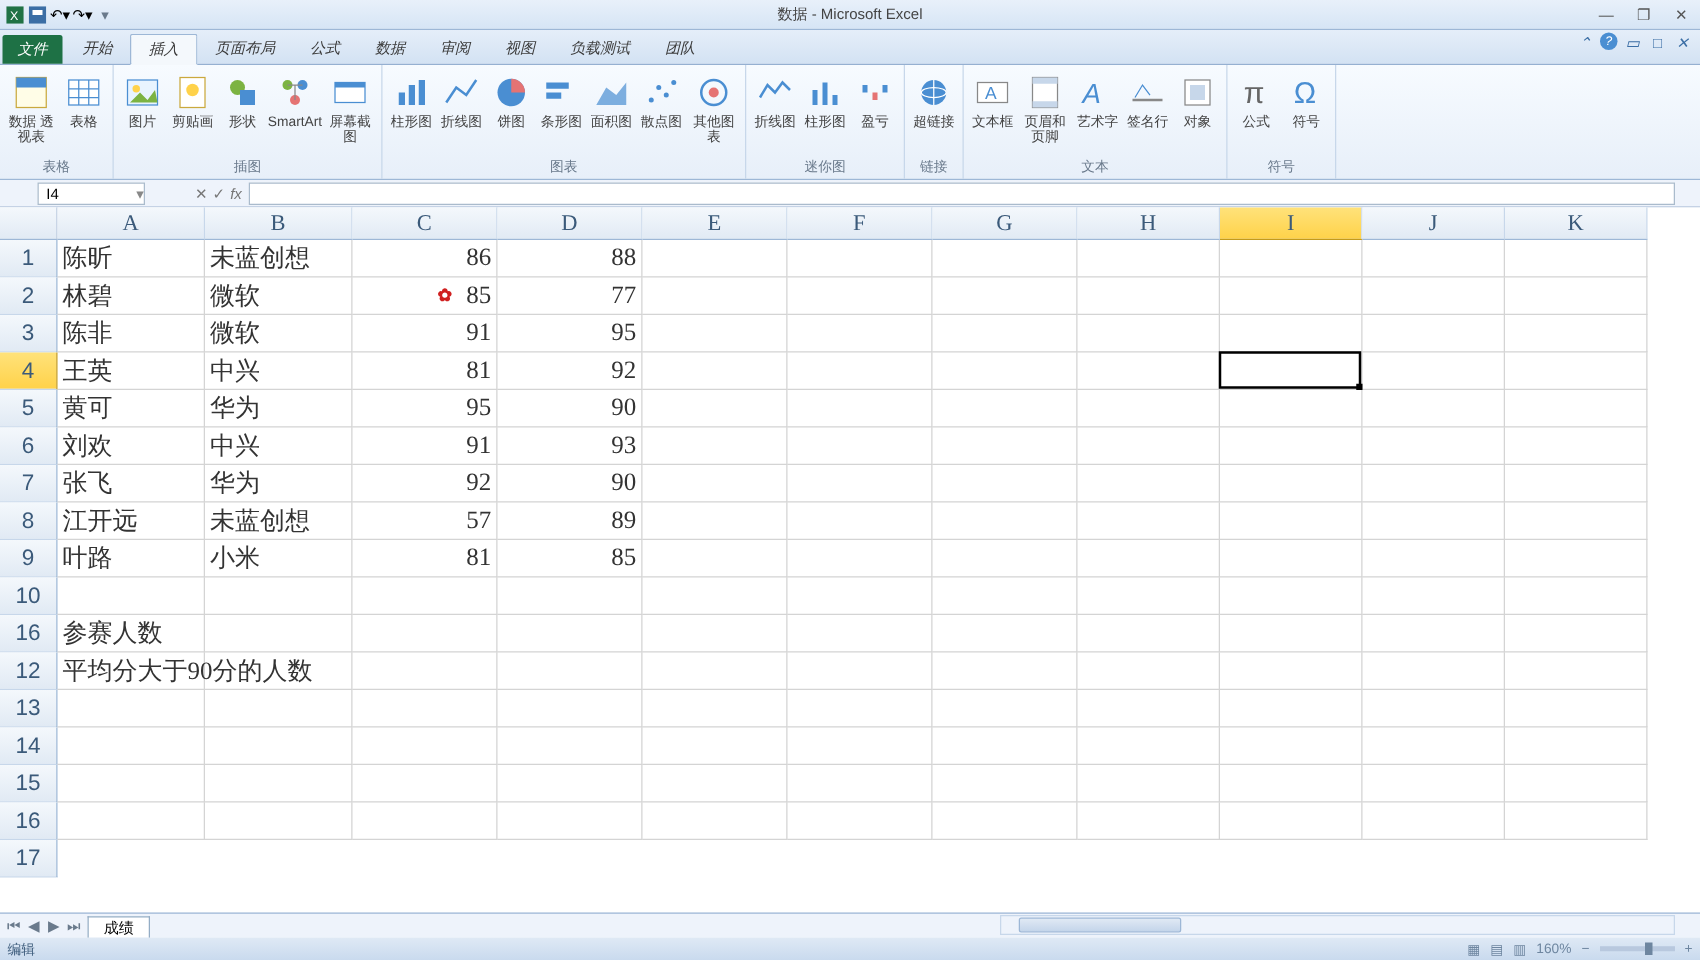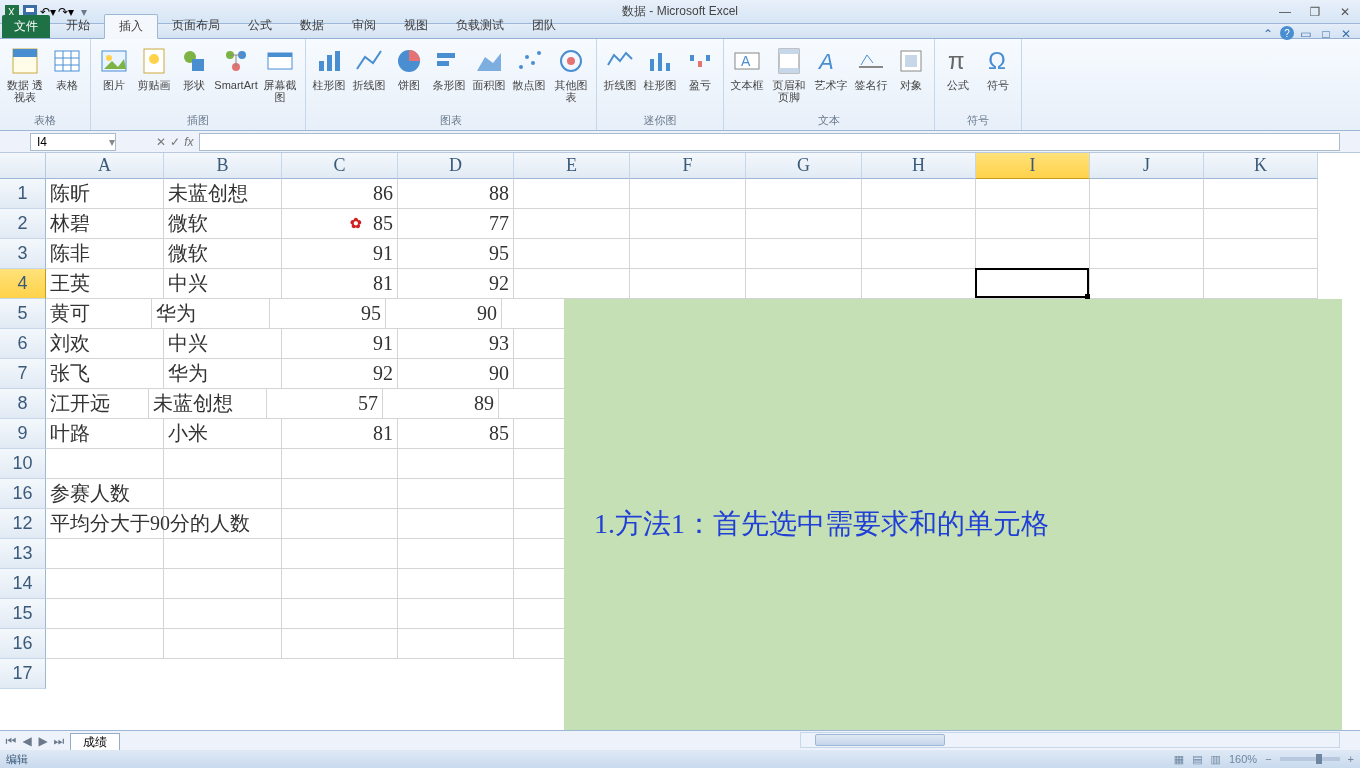--- a/index.html
+++ b/index.html
@@ -3,21 +3,21 @@
 <meta charset="utf-8">
 <style>
 * { margin:0; padding:0; box-sizing:border-box; }
 body { font-family:"Microsoft YaHei","Segoe UI",Arial,sans-serif; font-size:12px; background:#fff; overflow:hidden; width:1360px; height:768px; position:relative; }
 .titlebar { height:24px; background:linear-gradient(#e8f0fa,#d6e5f5); display:flex; align-items:center; border-bottom:1px solid #9db7d6; }
 .titlebar .qat { display:flex; align-items:center; padding-left:4px; gap:2px; }
 .titlebar .qat .ico { width:16px; height:16px; display:flex; align-items:center; justify-content:center; }
 .titlebar .title { position:absolute; left:50%; transform:translateX(-50%); color:#444; }
 .titlebar .winctl { margin-left:auto; display:flex; }
 .titlebar .winctl div { width:30px; height:20px; display:flex; align-items:center; justify-content:center; color:#555; }
-.tabs-row { height:15px; background:linear-gradient(#e5eef9,#d3e2f3); display:flex; align-items:flex-end; border-bottom:1px solid #95b0d1; padding-left:2px; position:relative; }
+.tabs-row { height:28px; background:linear-gradient(#e5eef9,#d3e2f3); display:flex; align-items:flex-end; border-bottom:1px solid #95b0d1; padding-left:2px; position:relative;font-style:italic; }
 .tab { padding:3px 14px 3px; font-size:12px; color:#3b3b3b; cursor:pointer; }
 .tab.file { background:#1e7145; color:#fff; border-radius:2px 2px 0 0; margin-right:2px; padding:3px 12px; }
 .tab.active { background:#f4f8fc; border:1px solid #9db7d6; border-bottom:1px solid #f4f8fc; margin-bottom:-1px; border-radius:2px 2px 0 0; }
 .tabs-row .help { position:absolute; right:6px; top:2px; display:flex; gap:4px; }
 .tabs-row .help span { width:16px; height:16px; display:flex; align-items:center; justify-content:center; color:#3b6ea5; }
 .ribbon { height:92px; background:linear-gradient(#f7fbff,#e7eff9); border-bottom:1px solid #9db7d6; display:flex; }
 .group { border-right:1px solid #c7d7ea; display:flex; flex-direction:column; align-items:center; padding:2px 4px 0; }
 .group .btns { display:flex; gap:2px; flex:1; align-items:flex-start; }
 .bigbtn { width:42px; display:flex; flex-direction:column; align-items:center; padding-top:4px; cursor:pointer; }
 .bigbtn.sm { width:38px; }
@@ -287,20 +287,35 @@
           <div class="lbl">盈亏</div>
         </div>
       </div>
       <div class="glabel">迷你图</div>
     </div>
     <div class="group">
       <div class="btns">
         <div class="bigbtn sm">
           <div class="bicon">
             <svg width="32" height="32">
+              <circle cx="16" cy="16" r="10" fill="#4a8ed2"></circle>
+              <ellipse cx="16" cy="16" rx="10" ry="4" fill="none" stroke="#fff"></ellipse>
+              <line x1="16" y1="6" x2="16" y2="26" stroke="#fff"></line>
+            </svg>
+          </div>
+          <div class="lbl">超链接</div>
+        </div>
+      </div>
+      <div class="glabel">链接</div>
+    </div>
+    <div class="group">
+      <div class="btns">
+        <div class="bigbtn sm">
+          <div class="bicon">
+            <svg width="32" height="32">
               <rect x="4" y="8" width="24" height="16" fill="#fff" stroke="#888"></rect>
               <text x="10" y="21" font-size="14" fill="#4a8ed2">A</text>
             </svg>
           </div>
           <div class="lbl">文本框</div>
         </div>
         <div class="bigbtn">
           <div class="bicon">
             <svg width="32" height="32">
               <rect x="6" y="4" width="20" height="24" fill="#fff" stroke="#888"></rect>
@@ -456,21 +471,21 @@
         <div class="cell num" style="width: 116px;">92</div>
         <div class="cell" style="width: 116px;"></div>
         <div class="cell" style="width: 116px;"></div>
         <div class="cell" style="width: 116px;"></div>
         <div class="cell" style="width: 114px;"></div>
         <div class="cell" style="width: 114px;"></div>
         <div class="cell" style="width: 114px;"></div>
         <div class="cell" style="width: 114px;"></div>
       </div>
       <div class="gridrow">
-        <div class="cell" style="width: 106px;">黄可</div>
+        <div class="cell" style="width: 118px;">黄可</div>
         <div class="cell" style="width: 118px;">华为</div>
         <div class="cell num" style="width: 116px;">95</div>
         <div class="cell num" style="width: 116px;">90</div>
         <div class="cell" style="width: 116px;"></div>
         <div class="cell" style="width: 116px;"></div>
         <div class="cell" style="width: 116px;"></div>
         <div class="cell" style="width: 114px;"></div>
         <div class="cell" style="width: 114px;"></div>
         <div class="cell" style="width: 114px;"></div>
         <div class="cell" style="width: 114px;"></div>
@@ -495,21 +510,21 @@
         <div class="cell num" style="width: 116px;">90</div>
         <div class="cell" style="width: 116px;"></div>
         <div class="cell" style="width: 116px;"></div>
         <div class="cell" style="width: 116px;"></div>
         <div class="cell" style="width: 114px;"></div>
         <div class="cell" style="width: 114px;"></div>
         <div class="cell" style="width: 114px;"></div>
         <div class="cell" style="width: 114px;"></div>
       </div>
       <div class="gridrow">
-        <div class="cell" style="width: 103px;">江开远</div>
+        <div class="cell" style="width: 118px;">江开远</div>
         <div class="cell" style="width: 118px;">未蓝创想</div>
         <div class="cell num" style="width: 116px;">57</div>
         <div class="cell num" style="width: 116px;">89</div>
         <div class="cell" style="width: 116px;"></div>
         <div class="cell" style="width: 116px;"></div>
         <div class="cell" style="width: 116px;"></div>
         <div class="cell" style="width: 114px;"></div>
         <div class="cell" style="width: 114px;"></div>
         <div class="cell" style="width: 114px;"></div>
         <div class="cell" style="width: 114px;"></div>
@@ -612,23 +627,20 @@
         <div class="cell num" style="width: 116px;"></div>
         <div class="cell" style="width: 116px;"></div>
         <div class="cell" style="width: 116px;"></div>
         <div class="cell" style="width: 116px;"></div>
         <div class="cell" style="width: 114px;"></div>
         <div class="cell" style="width: 114px;"></div>
         <div class="cell" style="width: 114px;"></div>
         <div class="cell" style="width: 114px;"></div>
       </div>
     </div>
-  <div class="overlay" id="overlay" style="left: 564px; top: 146px; right: 18px; height: 450px;">
-    <span>1.方法1：首先选中需要求和的单元格</span>
-  </div>
   <div class="selcell" id="selcell" style="left: 975px; top: 115px; width: 114px; height: 30px;"></div>
   <div class="redglyph" id="redglyph" style="left: 350px; top: 62px;">✿</div>
 </div>
 
 <div class="sheettabs">
   <div class="navbtns">
     <span>⏮</span>
     <span>◀</span>
     <span>▶</span>
     <span>⏭</span>

